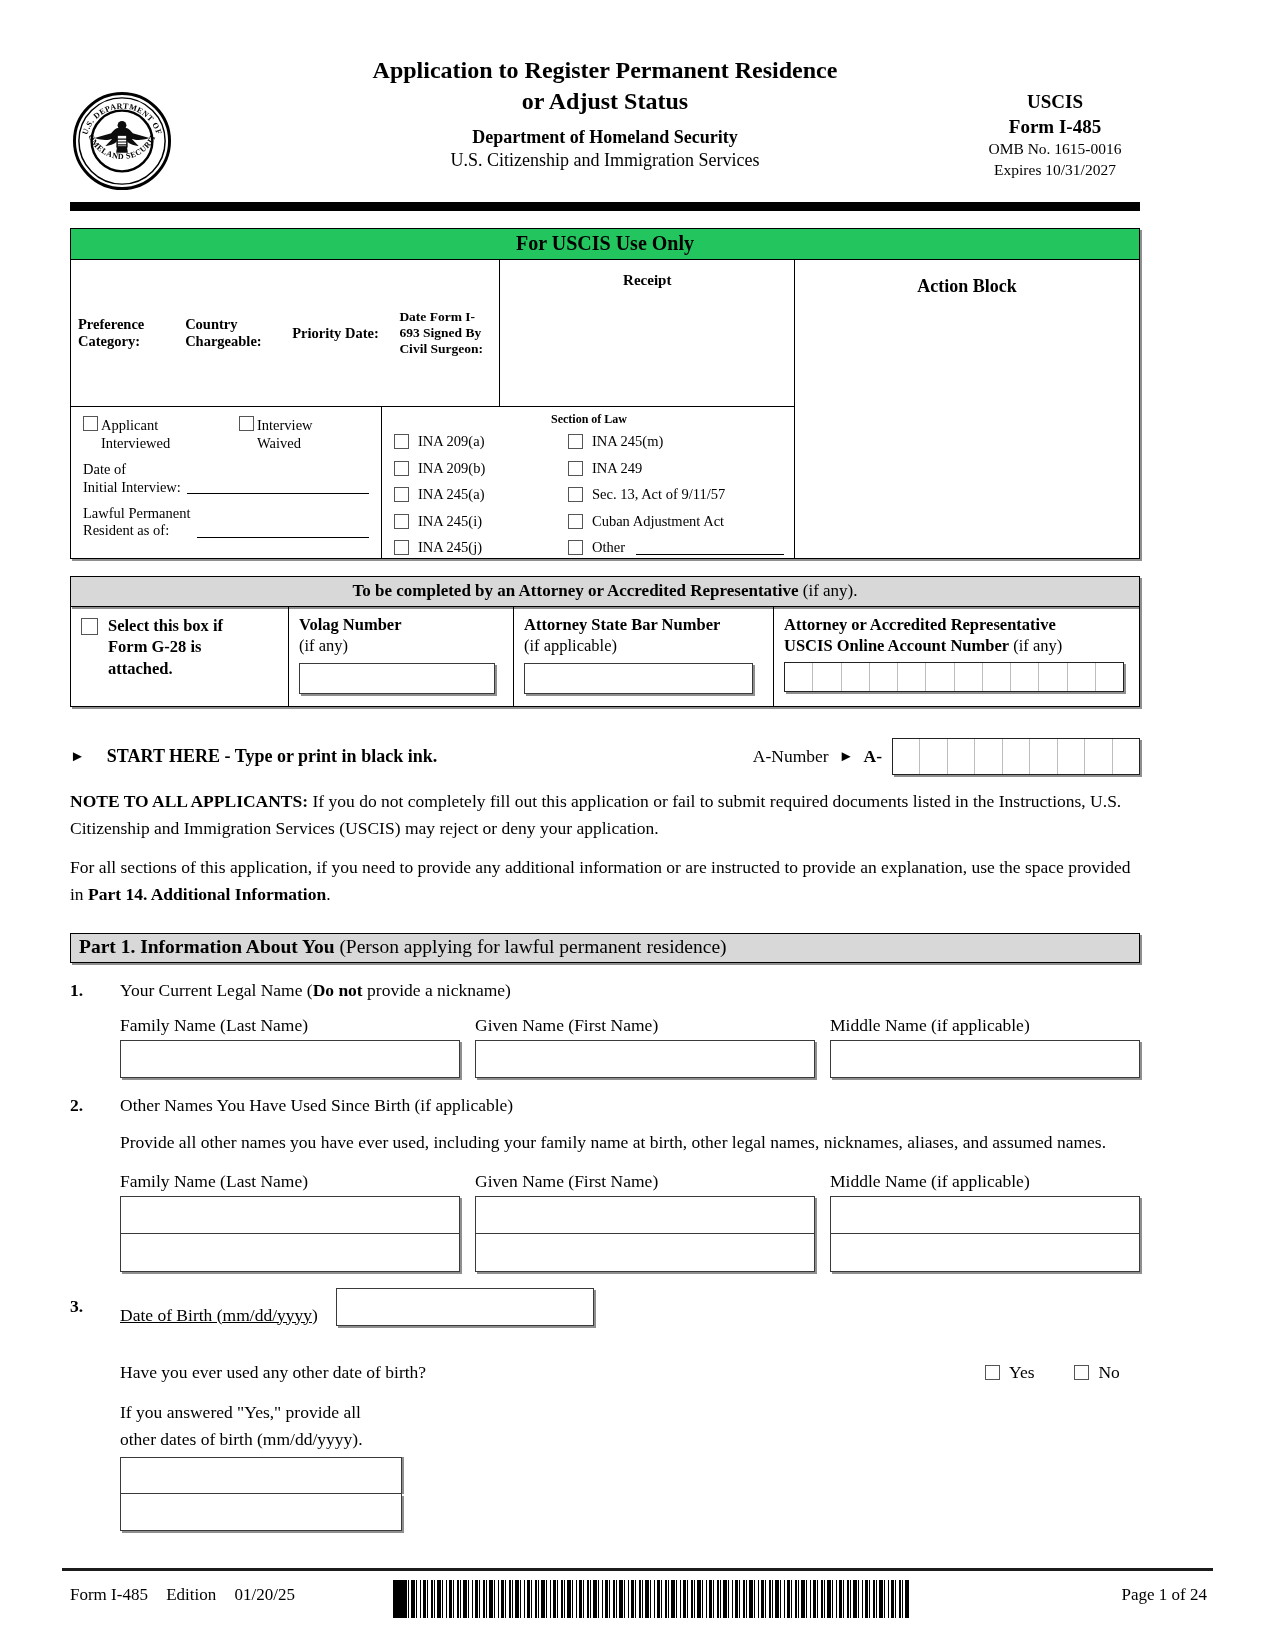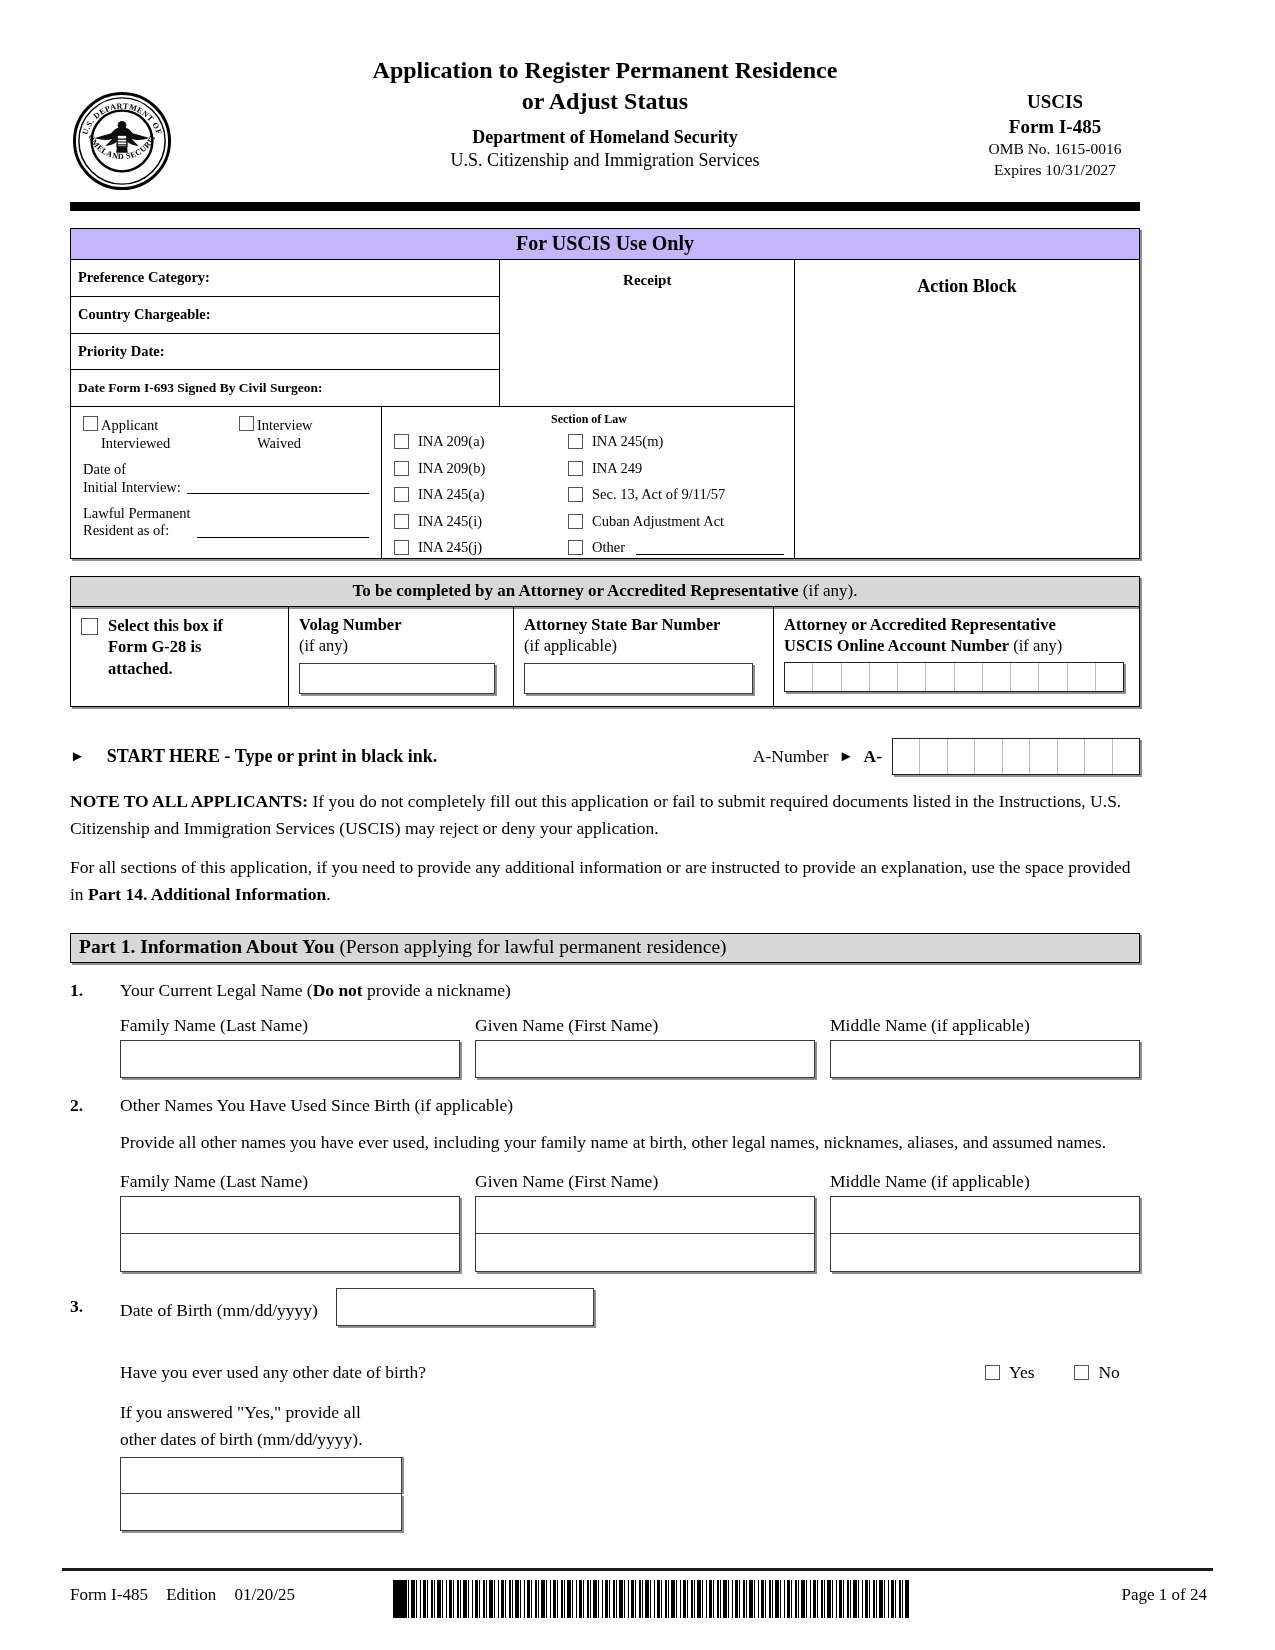--- a/index.html
+++ b/index.html
@@ -28,25 +28,25 @@
         background:#fff; flex:0 0 auto; }
   .tbox { background:#fff; border:1.6px solid #3a3a3a; box-shadow:2px 2px 0 #8f8f8f; }
   .comb { display:flex; background:#fff; border:1.8px solid #222; box-shadow:2px 2px 0 #8f8f8f; }
   .comb-cell { flex:1 1 0; border-right:1px solid #bdbdbd; }
   .comb-cell:last-child { border-right:none; }
   .wline { display:inline-block; border-bottom:1.4px solid #000; height:14px; }
 
   
   .useonly { margin-top:17px; border:1.6px solid #000; box-shadow:2px 2px 0 #8f8f8f; }
   .useonly-title { text-align:center; font-size:20px; font-weight:bold;
-                   background:#c4b5fd; border-bottom:1.6px solid #000; padding:3px 0 4px; }
+                   background:#22c55e; border-bottom:1.6px solid #000; padding:3px 0 4px; }
   .useonly-body { display:flex; }
   .uo-leftmid { width:67.7%; }
   .uo-row1 { display:flex; height:147px; }
-  .uo-fields { width:59.4%; border-right:1.6px solid #000; display:flex; flex-direction:column; }
+  .uo-fields { width:59.4%; border-right:1.6px solid #000; display:flex; flex-direction:row; }
   .uo-field { flex:1 1 0; border-bottom:1.6px solid #000; display:flex; align-items:center;
               font-weight:bold; font-size:14.5px; padding:2px 7px; }
   .uo-receipt { flex:1; border-bottom:1.6px solid #000; text-align:center;
                 font-weight:bold; font-size:15px; padding-top:12px; }
   .uo-row2 { display:flex; height:151px; }
   .uo-interview { width:45.4%; border-right:1.6px solid #000; padding:9px 8px 0 12px;
                   font-size:14.5px; }
   .iv-row { display:flex; gap:48px; }
   .iv-item { display:flex; gap:3px; align-items:flex-start; width:108px; line-height:1.25; }
   .iv-line { display:flex; align-items:flex-end; margin-top:9px; line-height:1.2; }
@@ -107,21 +107,21 @@
   .name-grid { display:flex; margin-top:14px; }
   .ng-col1 { width:355px; }
   .ng-col2 { width:355px; }
   .ng-col3 { flex:1; }
   .ng-lbl { font-size:17.5px; margin-bottom:4px; }
   .ng-box { height:38px; width:340px; }
   .ng-col3 .ng-box { width:100%; }
   .stack .ng-box + .ng-box { border-top:none; }
   .stack .ng-box:first-child { box-shadow:2px 0 0 #8f8f8f; }
 
-  .dob-row { display:flex; align-items:center; }
+  .dob-row { display:flex; align-items:flex-end;text-decoration:underline; }
   .dob-row .tbox { width:258px; height:38px; margin-left:18px; margin-top:-8px; }
   .yn-row { display:flex; align-items:center; margin-top:36px; }
   .yn { margin-left:auto; display:flex; align-items:center; gap:9px; width:155px; }
   .yn .gap { width:22px; }
   .ifyes { margin-top:16px; line-height:1.55; }
   .dob-stack { margin-top:4px; }
   .dob-stack .tbox { width:282px; height:37px; }
   .dob-stack .tbox + .tbox { border-top:none; }
   .dob-stack .tbox:first-child { box-shadow:2px 0 0 #8f8f8f; }
 

